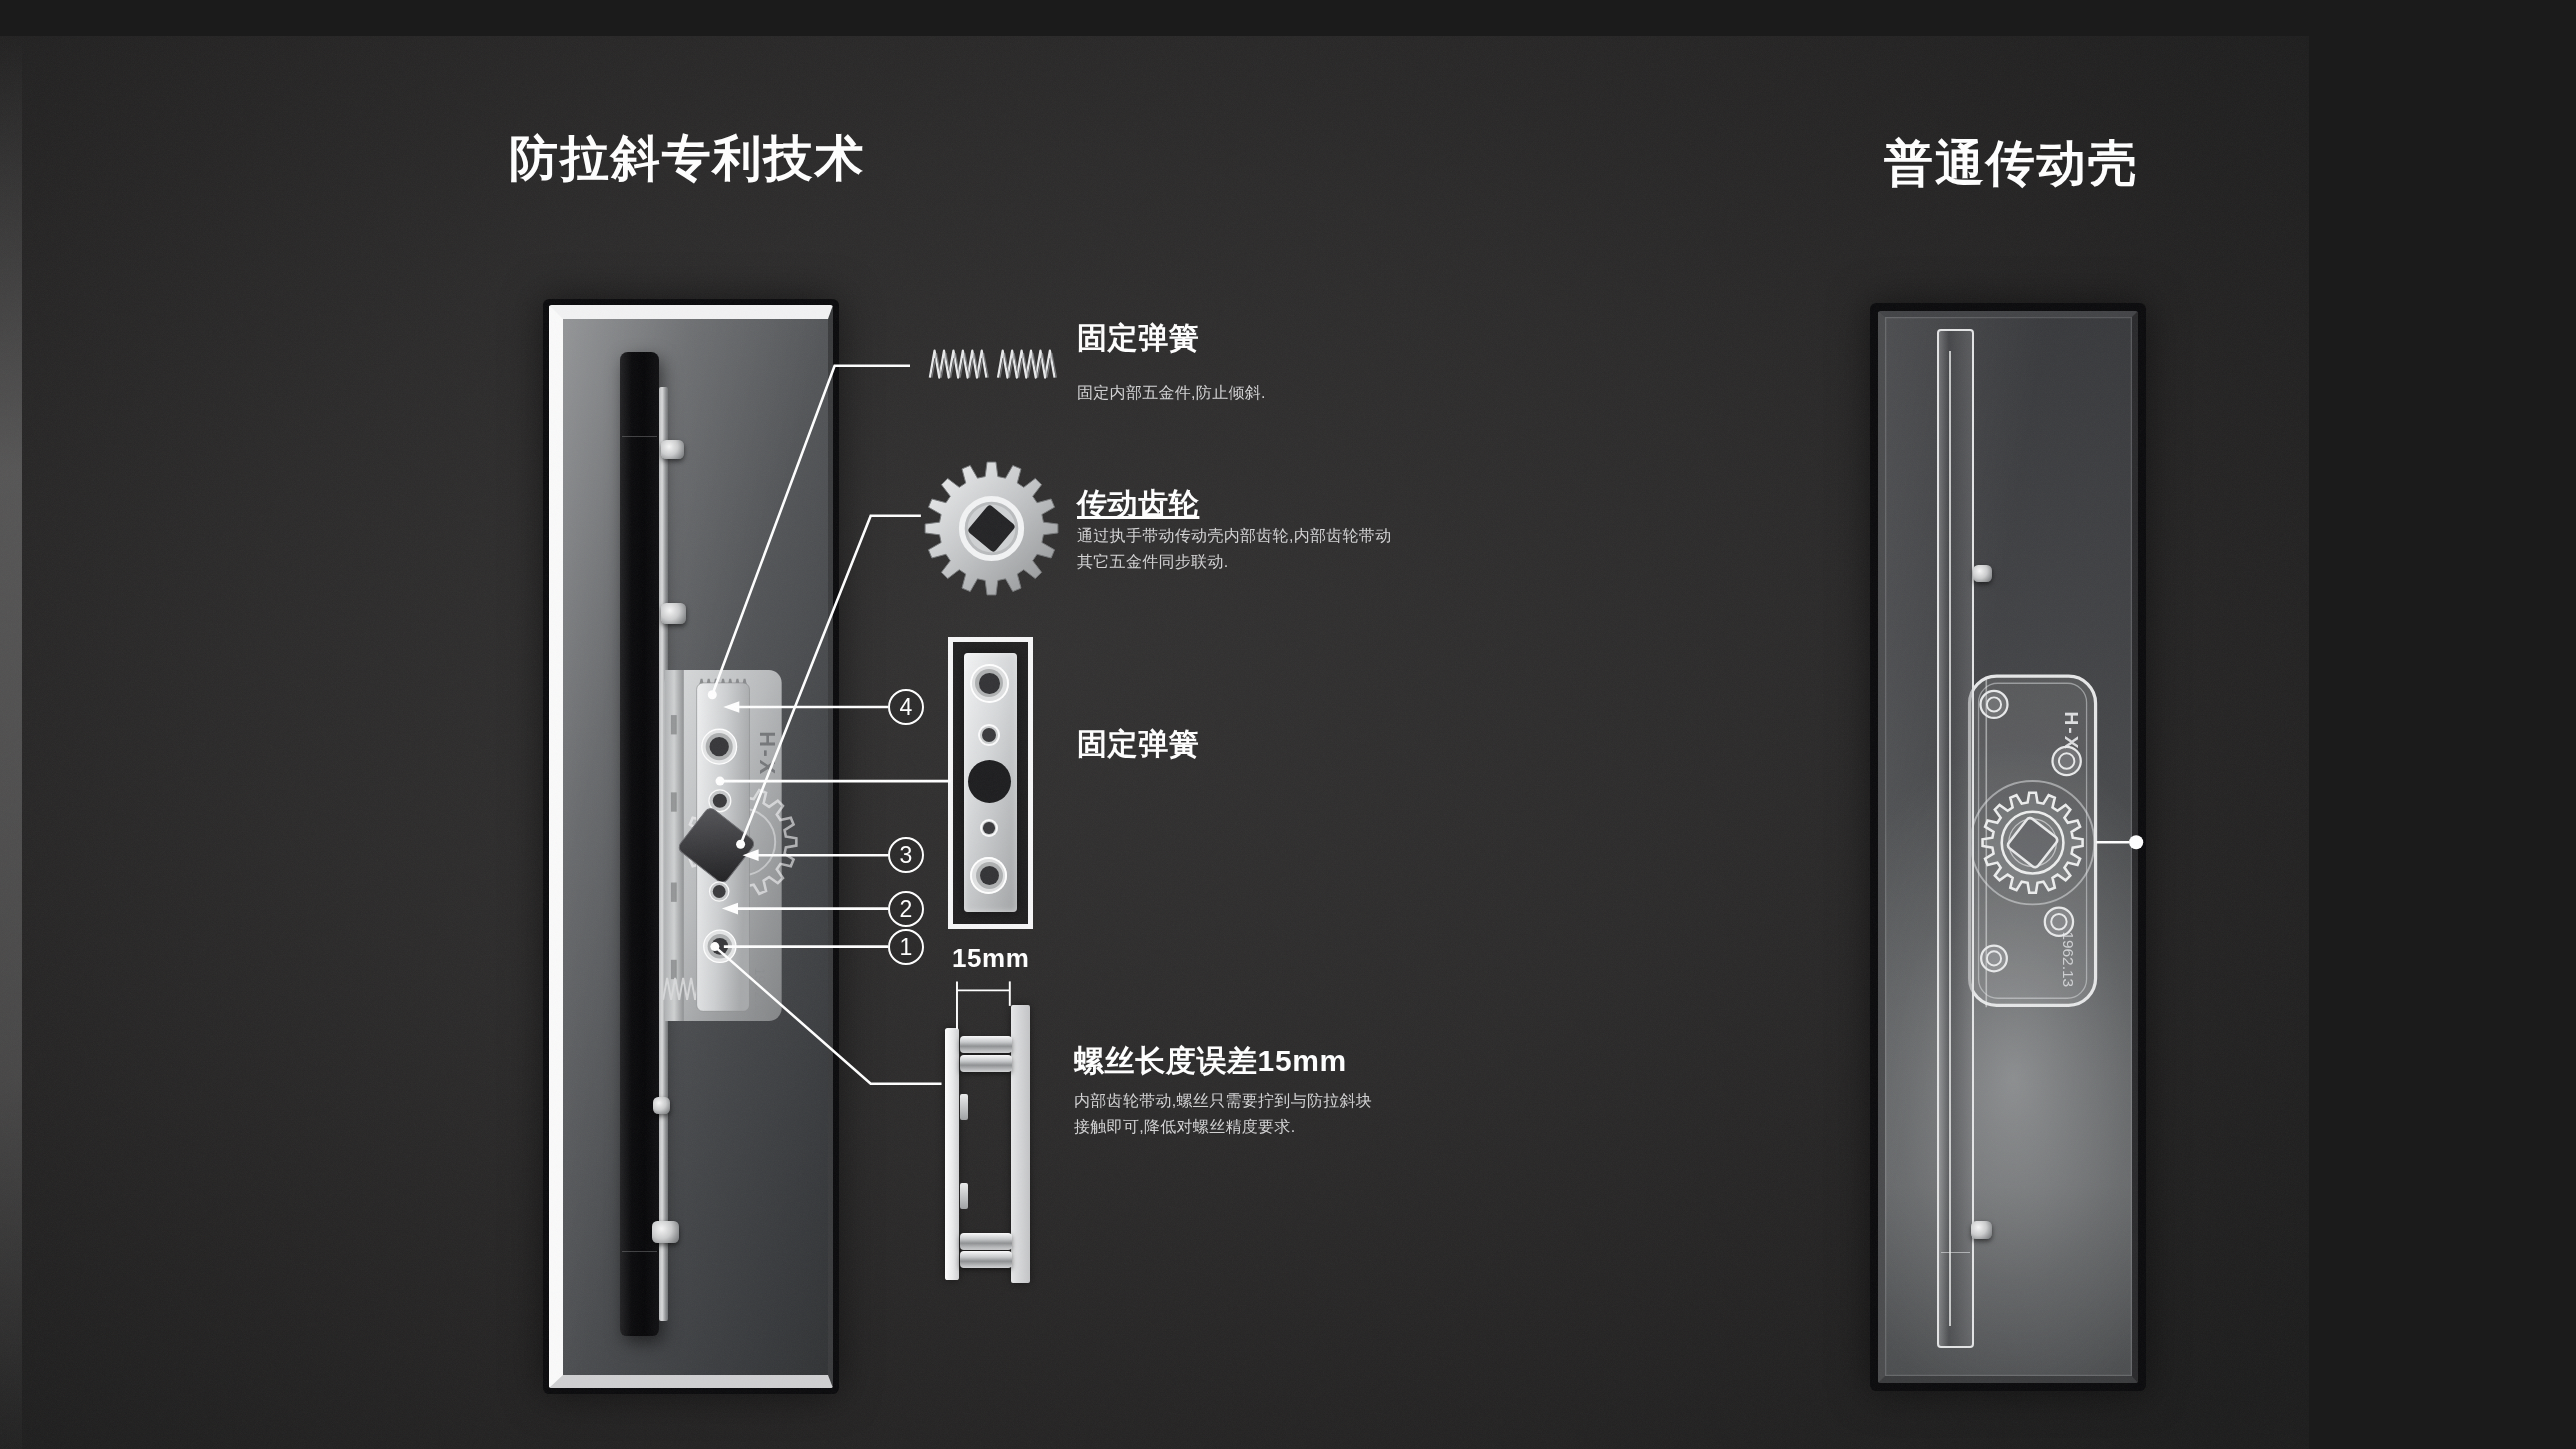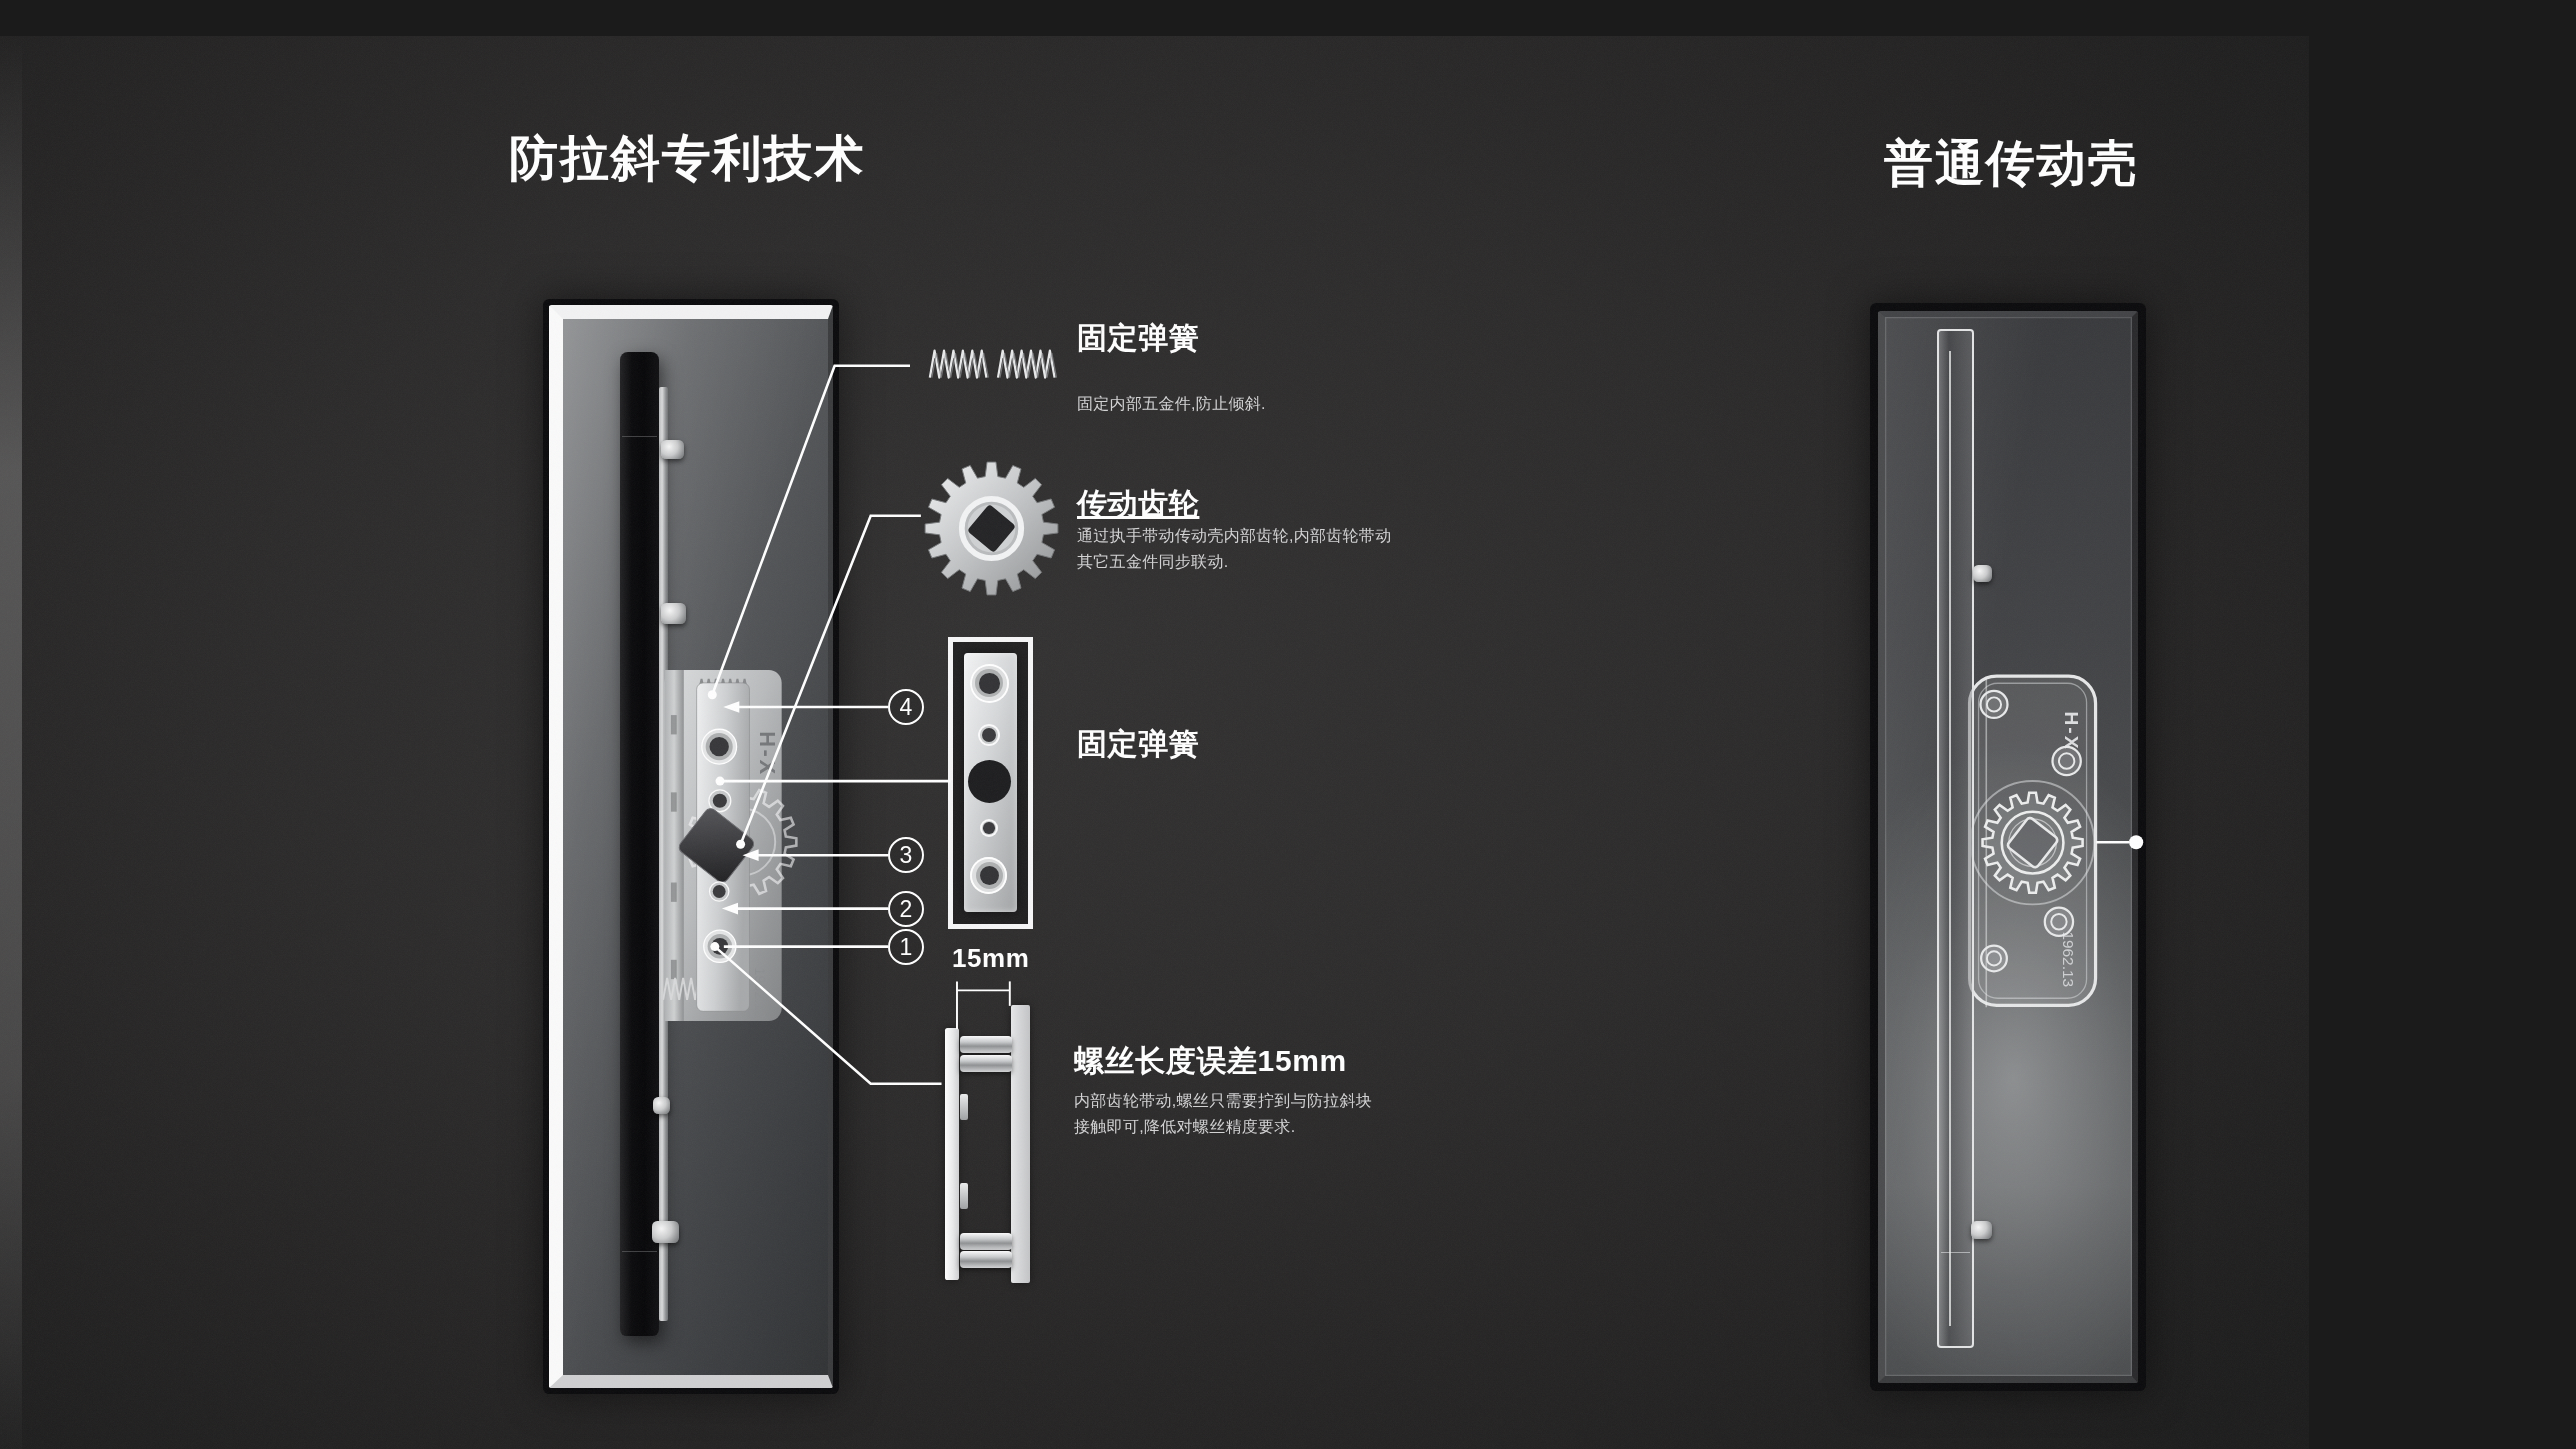--- a/index.html
+++ b/index.html
@@ -130,21 +130,21 @@
     <text x="143" y="462" transform="rotate(90 143 462)" font-size="22" fill="#8c8e90" opacity=".85">1962.13</text>
   </svg>
 
   <svg class="abs" style="left:926px;top:304px;" width="135" height="52" viewBox="0 0 210 80">
     <polyline id="spring-a" fill="none" stroke="#e8e9ea" stroke-width="3.5" stroke-linejoin="round" points="6.0,58.0 13.3,16.0 20.7,58.0 28.0,16.0 35.3,58.0 42.7,16.0 50.0,58.0 57.3,16.0 64.7,58.0 72.0,16.0 79.3,58.0 86.7,16.0 94.0,58.0"></polyline>
     <polyline id="spring-b" fill="none" stroke="#e8e9ea" stroke-width="3.5" stroke-linejoin="round" points="112.0,58.0 119.3,16.0 126.7,58.0 134.0,16.0 141.3,58.0 148.7,16.0 156.0,58.0 163.3,16.0 170.7,58.0 178.0,16.0 185.3,58.0 192.7,16.0 200.0,58.0"></polyline>
     <polyline id="spring-a2" fill="none" stroke="#8d8f91" stroke-width="2" opacity=".7" points="9.0,58.0 16.3,20.0 23.7,58.0 31.0,20.0 38.3,58.0 45.7,20.0 53.0,58.0 60.3,20.0 67.7,58.0 75.0,20.0 82.3,58.0 89.7,20.0 97.0,58.0"></polyline>
     <polyline id="spring-b2" fill="none" stroke="#8d8f91" stroke-width="2" opacity=".7" points="115.0,58.0 122.3,20.0 129.7,58.0 137.0,20.0 144.3,58.0 151.7,20.0 159.0,58.0 166.3,20.0 173.7,58.0 181.0,20.0 188.3,58.0 195.7,20.0 203.0,58.0"></polyline>
   </svg>
   <div class="sec-h" style="left:1077px;top:282px;">固定弹簧</div>
-  <div class="sec-b" style="left:1077px;top:355px;">
+  <div class="sec-b" style="left:1077px;top:344px;">
     <div>固定内部五金件,防止倾斜.</div>
   </div>
 
   <svg class="abs" style="left:914px;top:415px;" width="155" height="155" viewBox="0 0 240 240">
     <defs>
       <linearGradient id="gearg" x1="0" y1="0" x2="1" y2="1">
         <stop offset="0" stop-color="#f2f3f4"></stop>
           <stop offset="0.5" stop-color="#c2c4c6"></stop>
           <stop offset="1" stop-color="#8e9092"></stop>
       </linearGradient>

